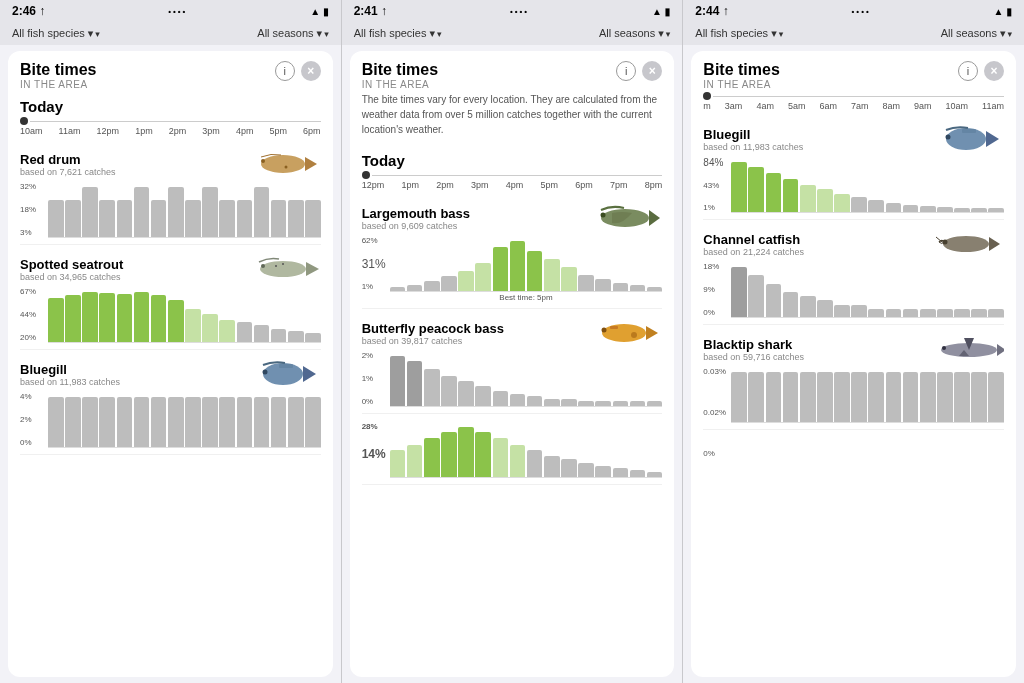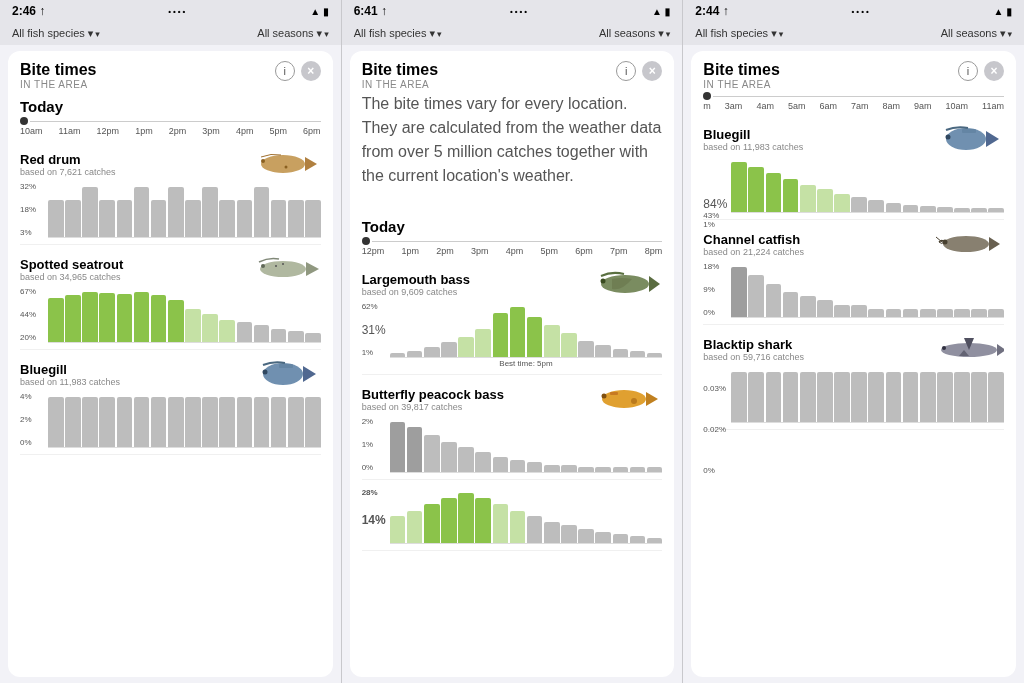--- a/index.html
+++ b/index.html
@@ -94,24 +94,24 @@
     .timeline-labels {
       display: flex;
       justify-content: space-between;
       font-size: 9px;
       color: #555;
       margin-bottom: 4px;
     }
 
     
     .info-text {
-      font-size: 16px;
+      font-size: 10px;
       color: #555;
       line-height: 1.5;
-      margin-bottom: 24px;
+      margin-bottom: 9px;
     }
 
     
     .fish-section { margin-bottom: 8px; }
     .fish-header {
       display: flex;
       justify-content: space-between;
       align-items: center;
       margin-bottom: 2px;
     }
@@ -319,21 +319,21 @@
               </div>
               <div class="chart-baseline"></div>
             </div>
             <div style="height: 1px; background: rgb(240, 240, 240); margin: 6px 0px;"></div>
           </div>
         </div>
       </div>
     </div>
     <div class="phone">
       <div class="status-bar">
-    <span style="font-size:12px;font-weight:700">6:41 ↑</span>
+    <span style="font-size:12px;font-weight:700">2:41 ↑</span>
     <span style="font-size:8px;letter-spacing:2px">••••</span>
     <span style="display:flex;gap:3px;align-items:center;font-size:10px">
       <span>▲</span>
       <span>▮</span>
     </span>
   </div>
       <div class="filter-bar">
     <span class="filter-btn">All fish species ▾</span>
     <span class="filter-btn">All seasons ▾</span>
   </div>
@@ -543,21 +543,21 @@
       <ellipse cx="32" cy="15" rx="20" ry="11" fill="#7090b0"></ellipse>
       <polygon points="52,7 65,15 52,23" fill="#506890"></polygon>
       <circle cx="14" cy="13" r="2.5" fill="#304860"></circle>
       <path d="M12,6 Q22,2 34,4" stroke="#4a6880" stroke-width="2" fill="none"></path>
       <rect x="28" y="5" width="14" height="4" rx="1" fill="#6080a0" opacity="0.7"></rect>
     </svg>
               </div>
             </div>
             <div style="position: relative; padding-left: 28px;">
               <div style="position: absolute; left: 0px; top: 0px; height: 55px; display: flex; flex-direction: column; justify-content: space-between;">
-                <div style="font-size: 12px; color: rgb(85, 85, 85); margin-top: 40px;">84%</div>
+                <div style="font-size: 10px; color: rgb(85, 85, 85);">84%</div>
                 <div style="font-size: 8px; color: rgb(85, 85, 85);">43%</div>
                 <div style="font-size: 8px; color: rgb(85, 85, 85);">1%</div>
               </div>
               <div class="chart-bars" style="height: 55px; align-items: flex-end; display: flex; gap: 1.5px;">
                 <div class="bar" style="height: 50px; flex: 1 1 0%; border-radius: 2px 2px 0px 0px; background: rgb(139, 195, 74);"></div>
                 <div class="bar" style="height: 44.6429px; flex: 1 1 0%; border-radius: 2px 2px 0px 0px; background: rgb(139, 195, 74);"></div>
                 <div class="bar" style="height: 38.6905px; flex: 1 1 0%; border-radius: 2px 2px 0px 0px; background: rgb(139, 195, 74);"></div>
                 <div class="bar" style="height: 32.7381px; flex: 1 1 0%; border-radius: 2px 2px 0px 0px; background: rgb(139, 195, 74);"></div>
                 <div class="bar" style="height: 26.7857px; flex: 1 1 0%; border-radius: 2px 2px 0px 0px; background: rgb(197, 225, 165);"></div>
                 <div class="bar" style="height: 22.619px; flex: 1 1 0%; border-radius: 2px 2px 0px 0px; background: rgb(197, 225, 165);"></div>
@@ -631,21 +631,21 @@
                 <svg viewBox="0 0 70 30" width="70" height="30">
       <ellipse cx="35" cy="16" rx="28" ry="7" fill="#9090a0"></ellipse>
       <polygon points="63,10 72,16 63,22" fill="#707080"></polygon>
       <polygon points="30,4 35,16 40,4" fill="#505060"></polygon>
       <circle cx="10" cy="14" r="2" fill="#303040"></circle>
       <polygon points="25,22 30,16 35,22" fill="#505060" opacity="0.7"></polygon>
     </svg>
               </div>
             </div>
             <div style="position: relative; padding-left: 28px;">
-              <div style="position: absolute; left: 0px; top: 17px; height: 55px; display: flex; flex-direction: column; justify-content: space-between; gap: 32px;">
+              <div style="position: absolute; left: 0px; top: 0px; height: 55px; display: flex; flex-direction: column; justify-content: space-between; gap: 32px;">
                 <div style="font-size: 8px; color: rgb(85, 85, 85);">0.03%</div>
                 <div style="font-size: 8px; color: rgb(85, 85, 85);">0.02%</div>
                 <div style="font-size: 8px; color: rgb(85, 85, 85);">0%</div>
               </div>
               <div class="chart-bars" style="height: 55px; align-items: flex-end; display: flex; gap: 1.5px;">
                 <div class="bar" style="height: 50px; flex: 1 1 0%; border-radius: 2px 2px 0px 0px; background: rgb(189, 189, 189);"></div>
                 <div class="bar" style="height: 50px; flex: 1 1 0%; border-radius: 2px 2px 0px 0px; background: rgb(189, 189, 189);"></div>
                 <div class="bar" style="height: 50px; flex: 1 1 0%; border-radius: 2px 2px 0px 0px; background: rgb(189, 189, 189);"></div>
                 <div class="bar" style="height: 50px; flex: 1 1 0%; border-radius: 2px 2px 0px 0px; background: rgb(189, 189, 189);"></div>
                 <div class="bar" style="height: 50px; flex: 1 1 0%; border-radius: 2px 2px 0px 0px; background: rgb(189, 189, 189);"></div>

